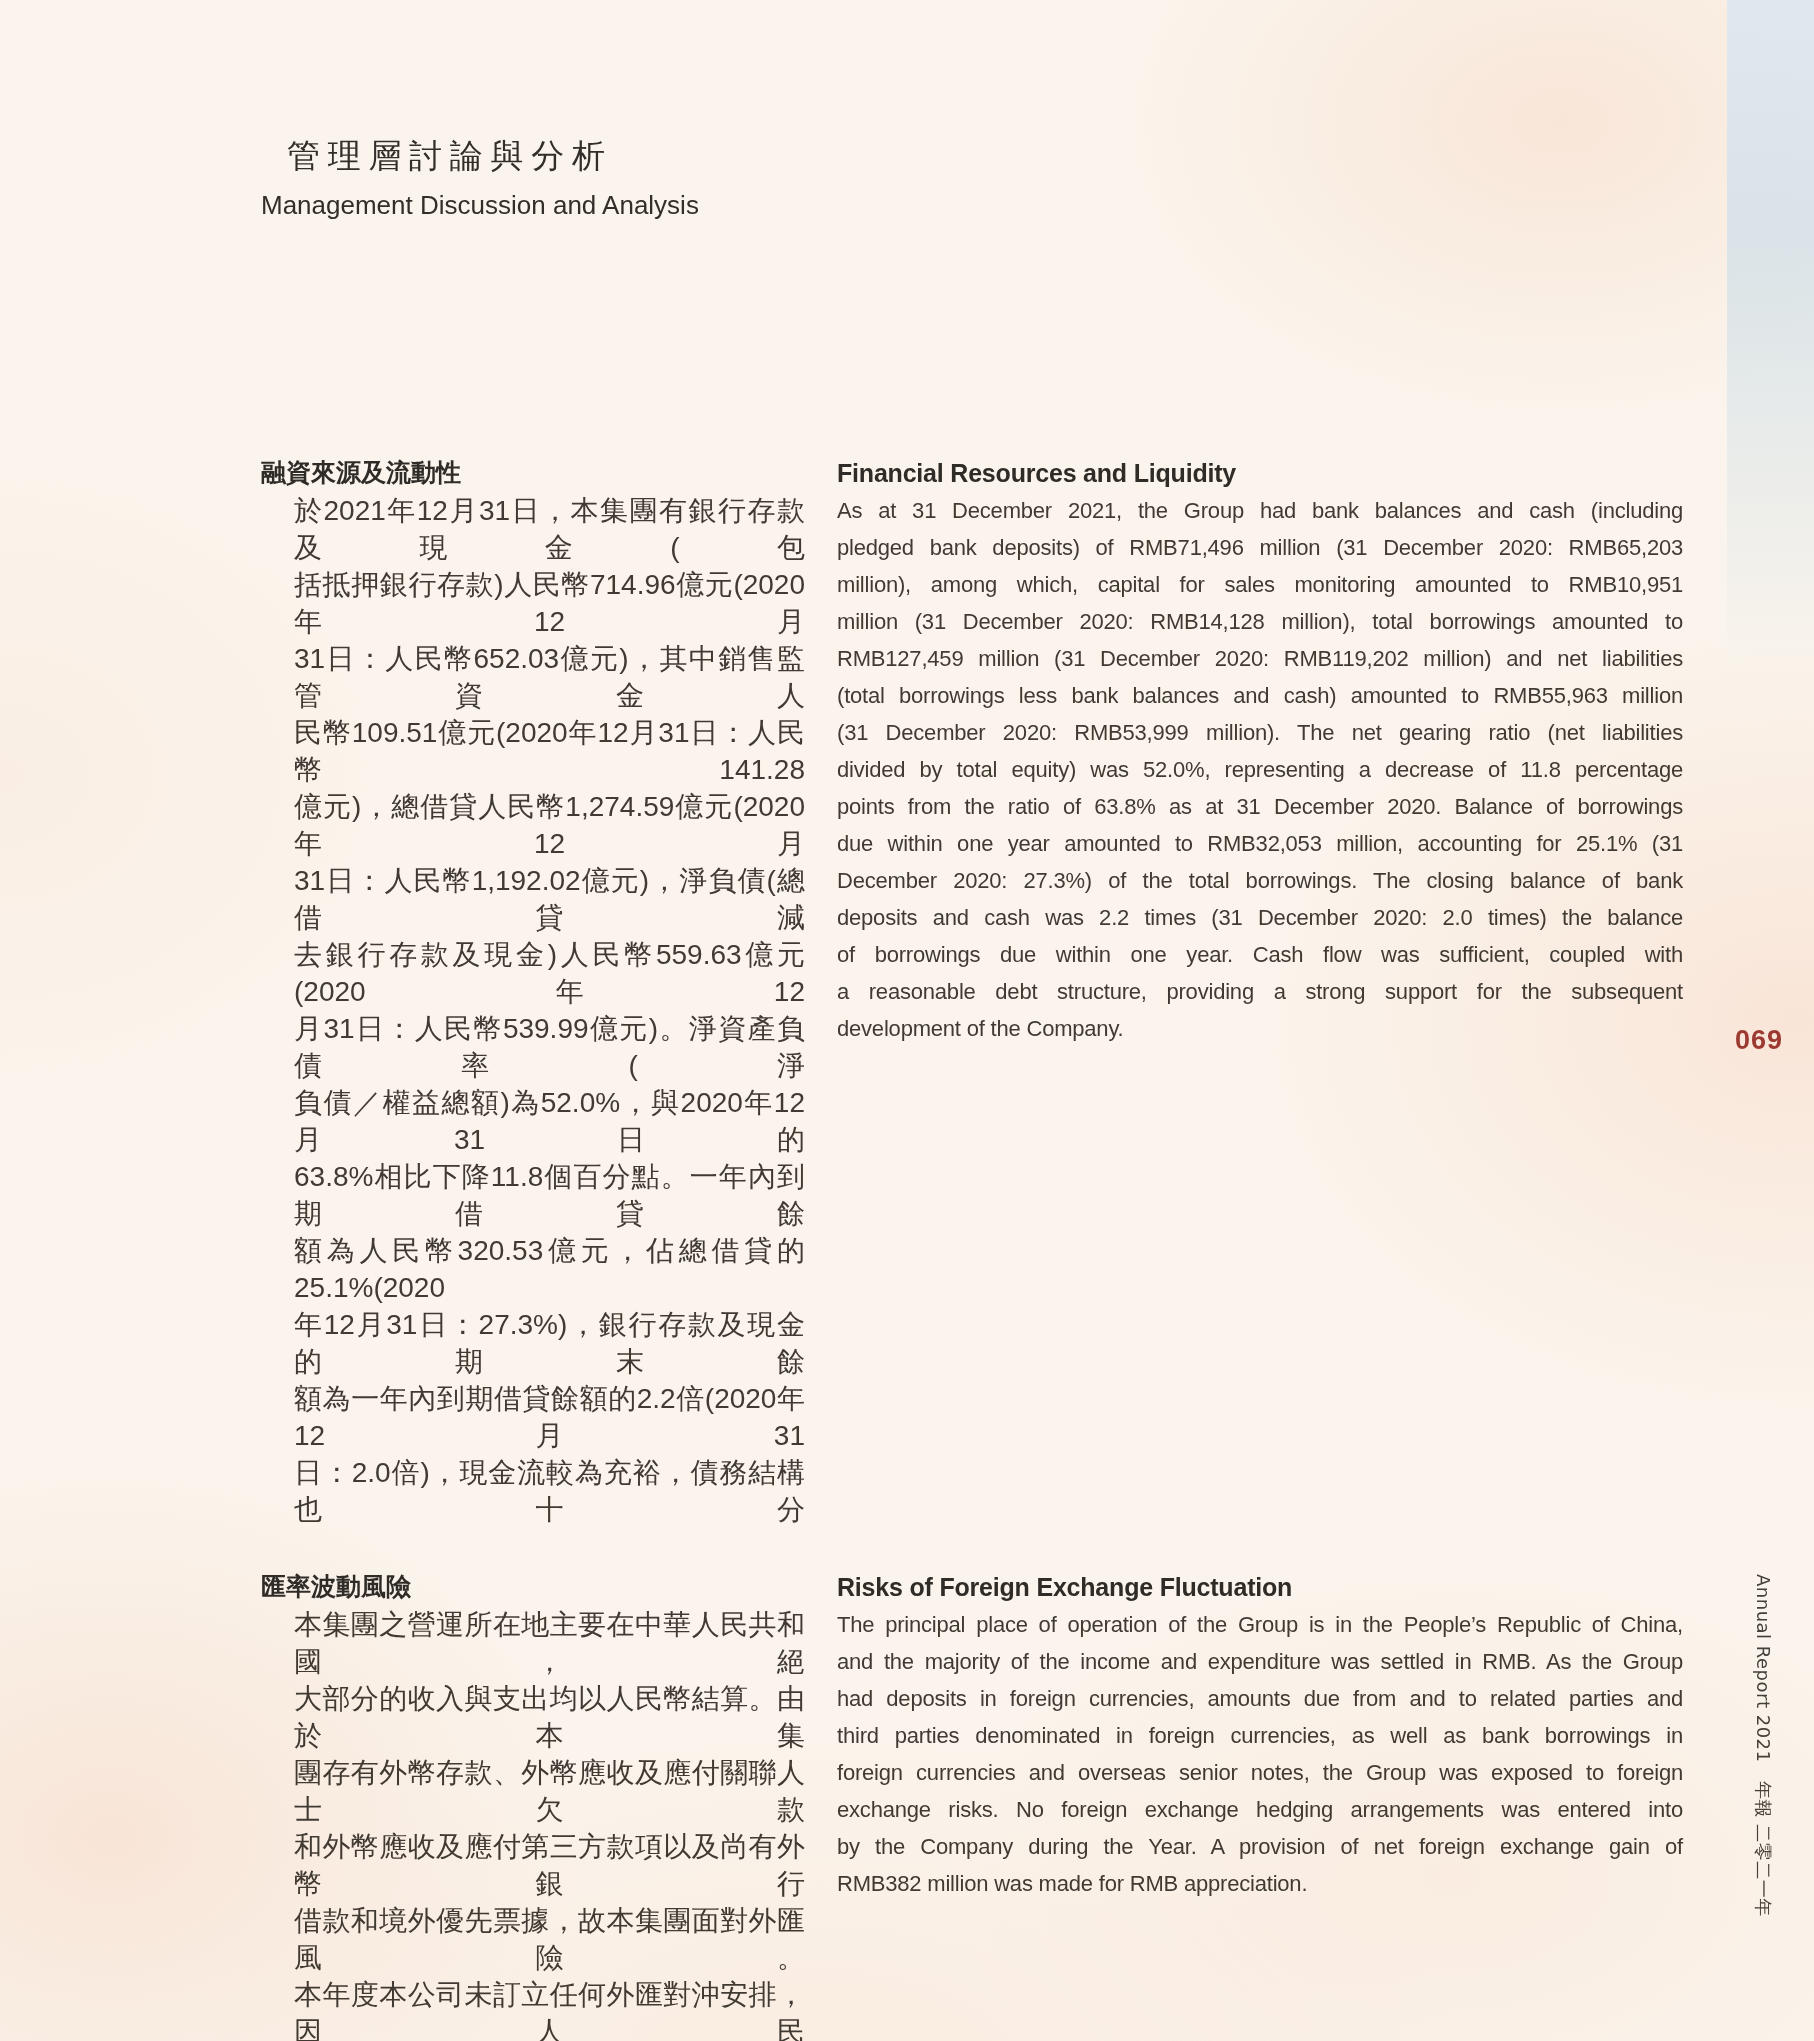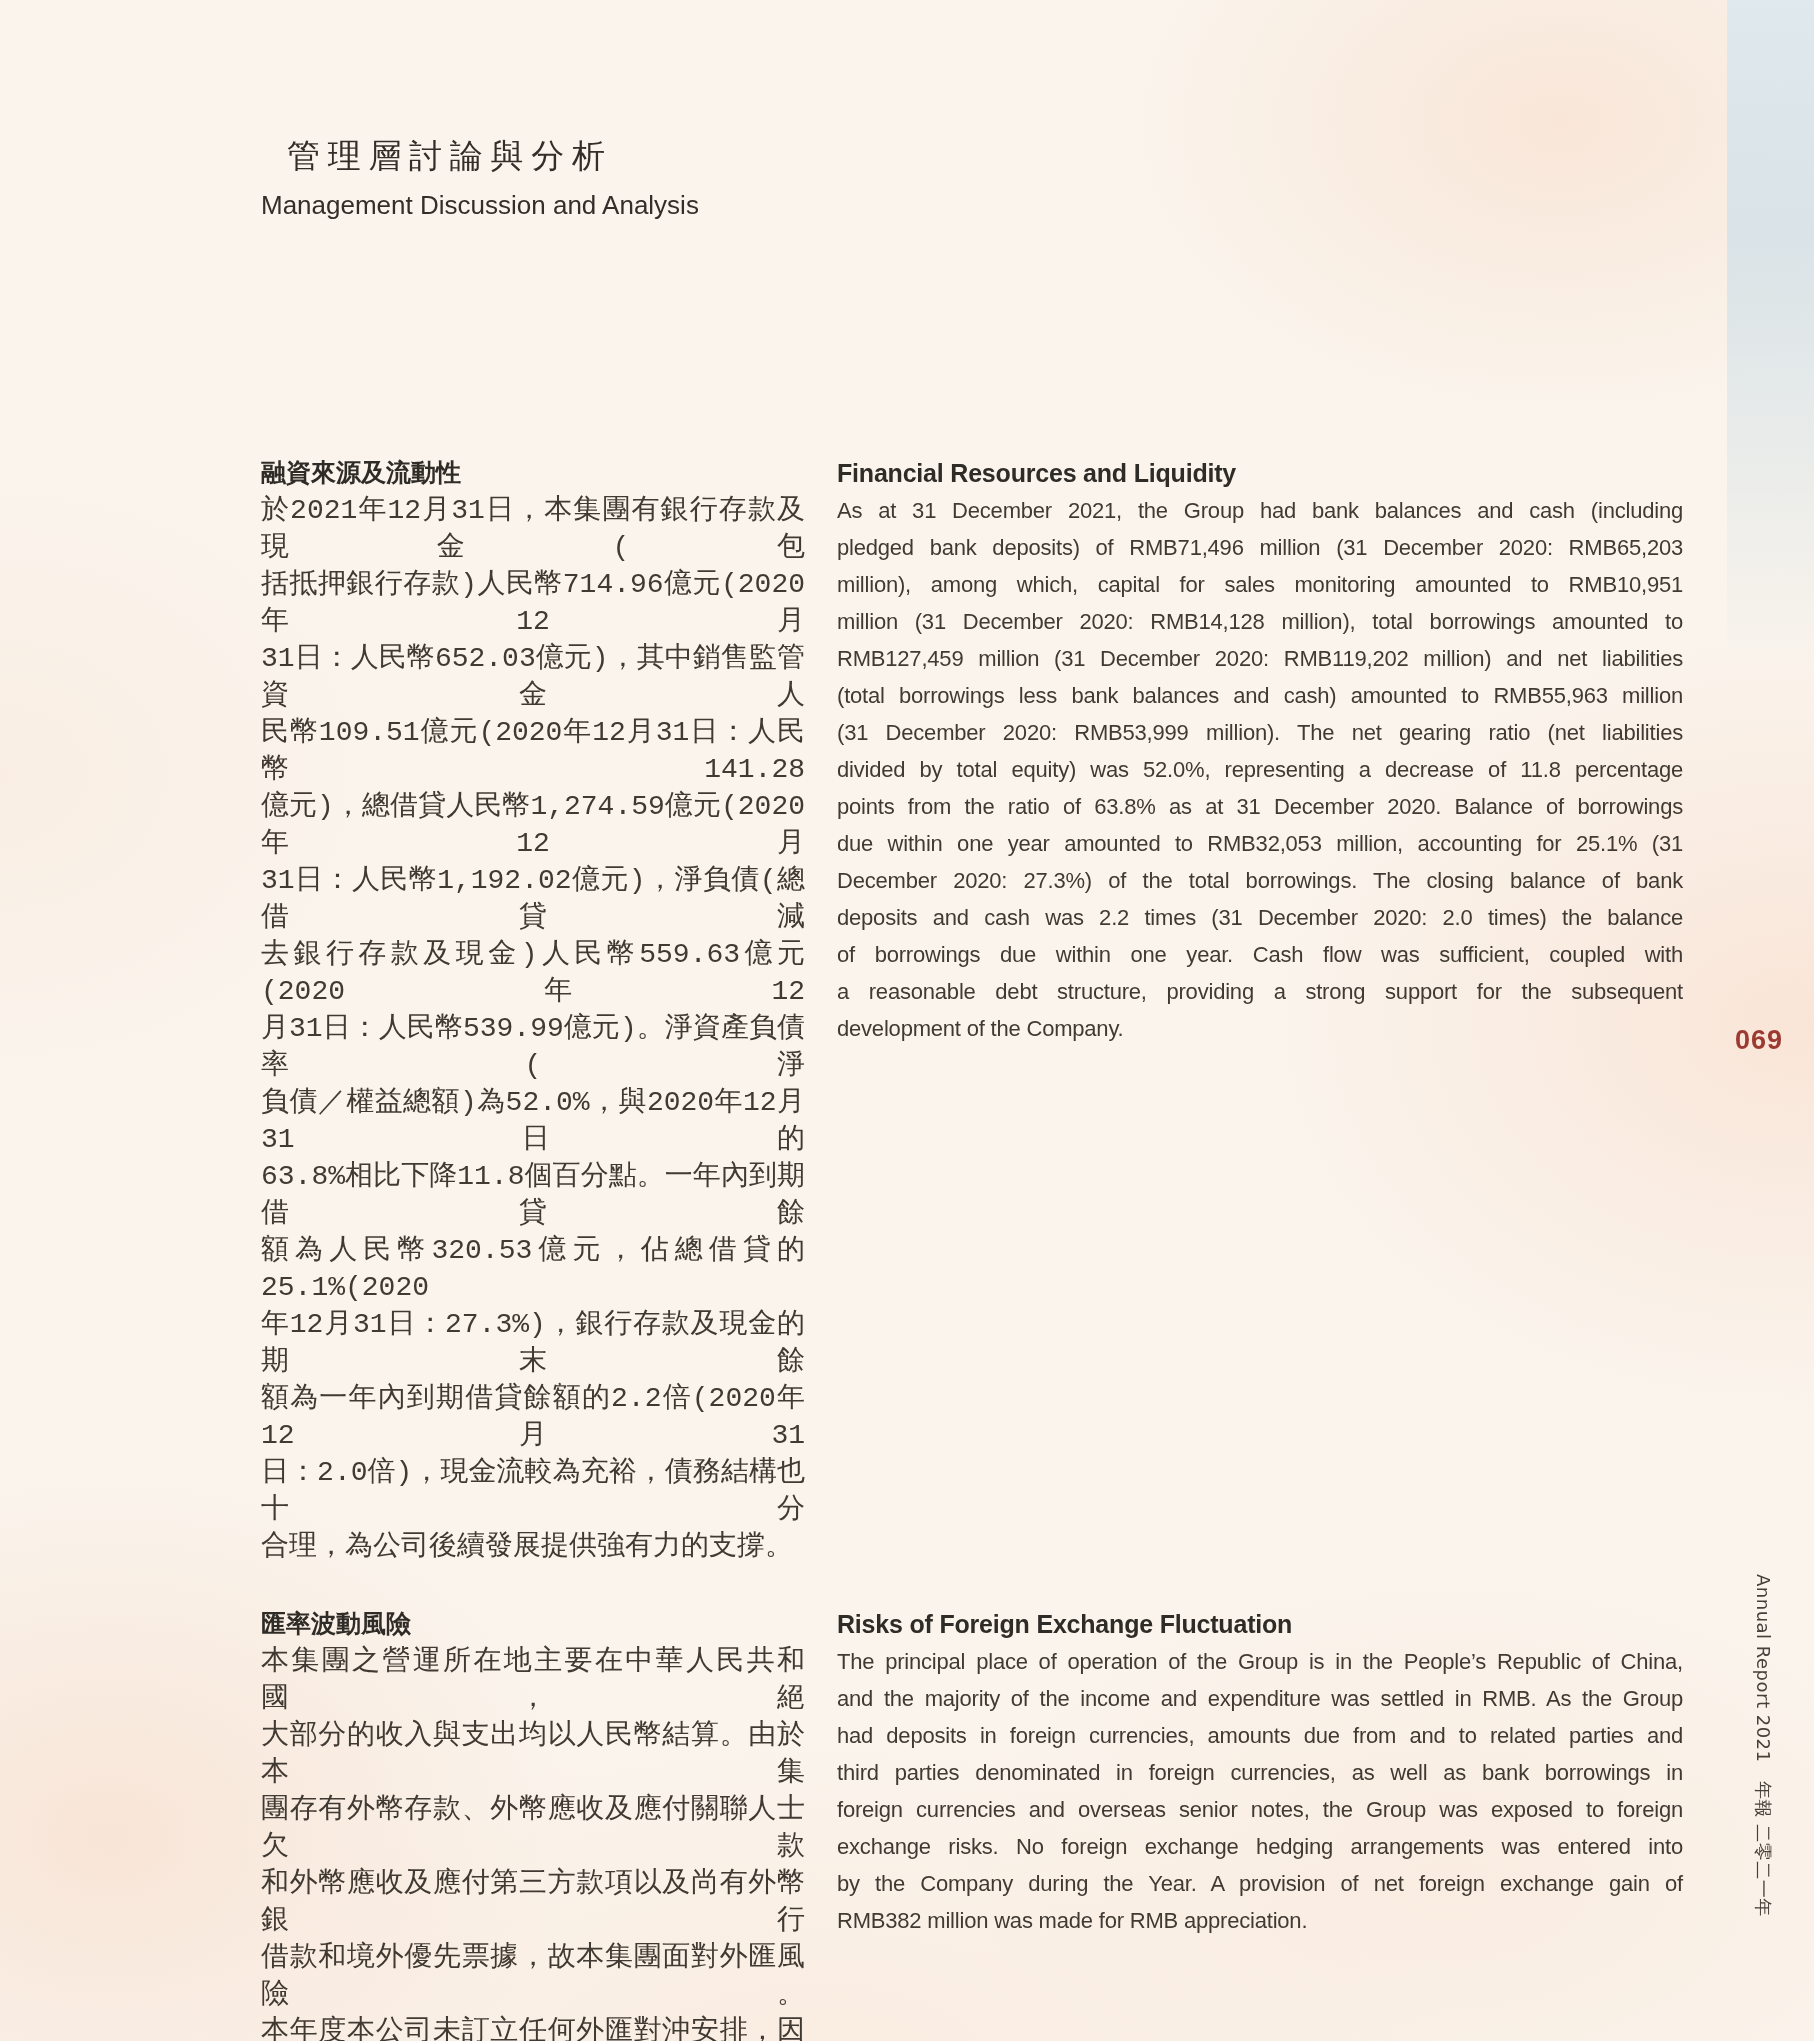--- a/index.html
+++ b/index.html
@@ -44,23 +44,23 @@
   .col-en { flex: 1 1 auto; min-width: 0; }
   .sec-head-zh {
     height: 38px; line-height: 38px; font-weight: 700; font-size: 25px;
     color: #2f2b26; font-family: "DejaVu Sans", "Liberation Sans", sans-serif;
   }
   .sec-head-en {
     height: 38px; line-height: 38px; font-weight: 700; font-size: 25px;
     color: #2f2b26; letter-spacing: -0.2px;
   }
   .zh-par .tline {
-    font-family: Liberation Mono, monospace;
+    font-family: Liberation Sans, sans-serif;
     font-size: 28px; line-height: 37px; color: #403a33;
-    text-align: justify; text-align-last: justify;
+    text-align: justify; text-align-last: justify; margin-left: 33px;
   }
   .en-par .tline {
     font-size: 22px; line-height: 37px; color: #403a33; letter-spacing: -0.2px;
     text-align: justify; text-align-last: justify;
   }
   .zh-par .tline-last, .en-par .tline-last { text-align: left; text-align-last: left; }
   .page-number {
     position: absolute; left: 1735px; top: 1026px;
     font-size: 27px; font-weight: 700; letter-spacing: 1px; line-height: 29px;
   }
@@ -97,21 +97,20 @@
             <div class="tline">億元)，總借貸人民幣1,274.59億元(2020年12月</div>
             <div class="tline">31日：人民幣1,192.02億元)，淨負債(總借貸減</div>
             <div class="tline">去銀行存款及現金)人民幣559.63億元(2020年12</div>
             <div class="tline">月31日：人民幣539.99億元)。淨資產負債率(淨</div>
             <div class="tline">負債／權益總額)為52.0%，與2020年12月31日的</div>
             <div class="tline">63.8%相比下降11.8個百分點。一年內到期借貸餘</div>
             <div class="tline">額為人民幣320.53億元，佔總借貸的25.1%(2020</div>
             <div class="tline">年12月31日：27.3%)，銀行存款及現金的期末餘</div>
             <div class="tline">額為一年內到期借貸餘額的2.2倍(2020年12月31</div>
             <div class="tline">日：2.0倍)，現金流較為充裕，債務結構也十分</div>
-            <div class="tline tline-last">合理，為公司後續發展提供強有力的支撐。</div>
           </div>
       </div>
       <div class="col-en">
         <div class="sec-head-en">Financial Resources and Liquidity</div>
         <div class="en-par">
             <div class="tline">As at 31 December 2021, the Group had bank balances and cash (including</div>
             <div class="tline">pledged bank deposits) of RMB71,496 million (31 December 2020: RMB65,203</div>
             <div class="tline">million), among which, capital for sales monitoring amounted to RMB10,951</div>
             <div class="tline">million (31 December 2020: RMB14,128 million), total borrowings amounted to</div>
             <div class="tline">RMB127,459 million (31 December 2020: RMB119,202 million) and net liabilities</div>

